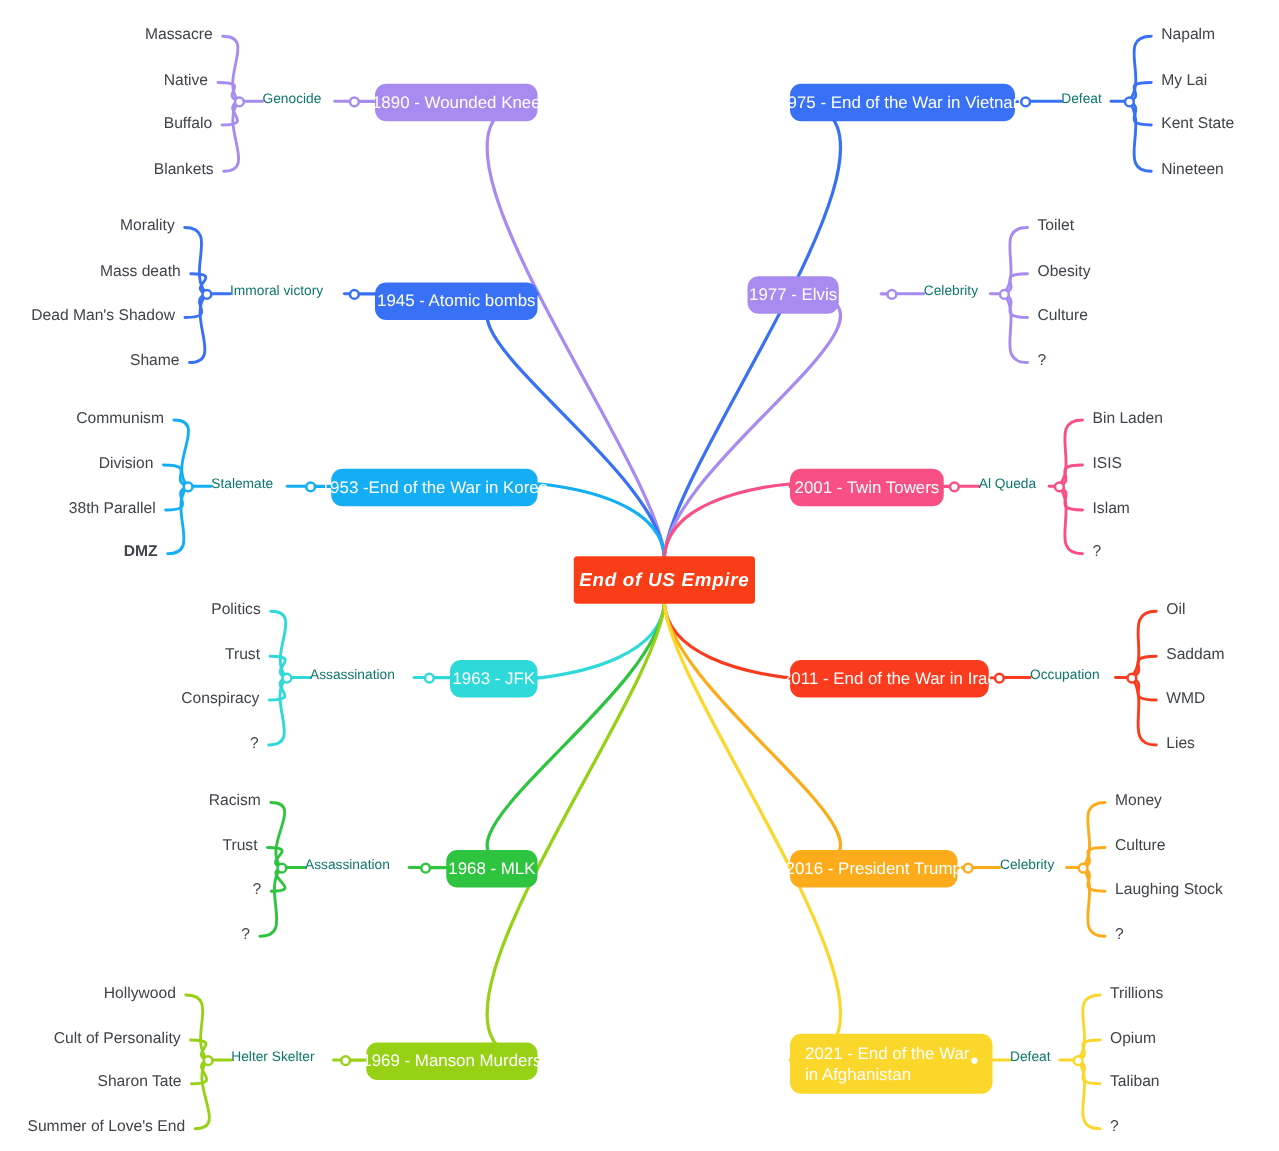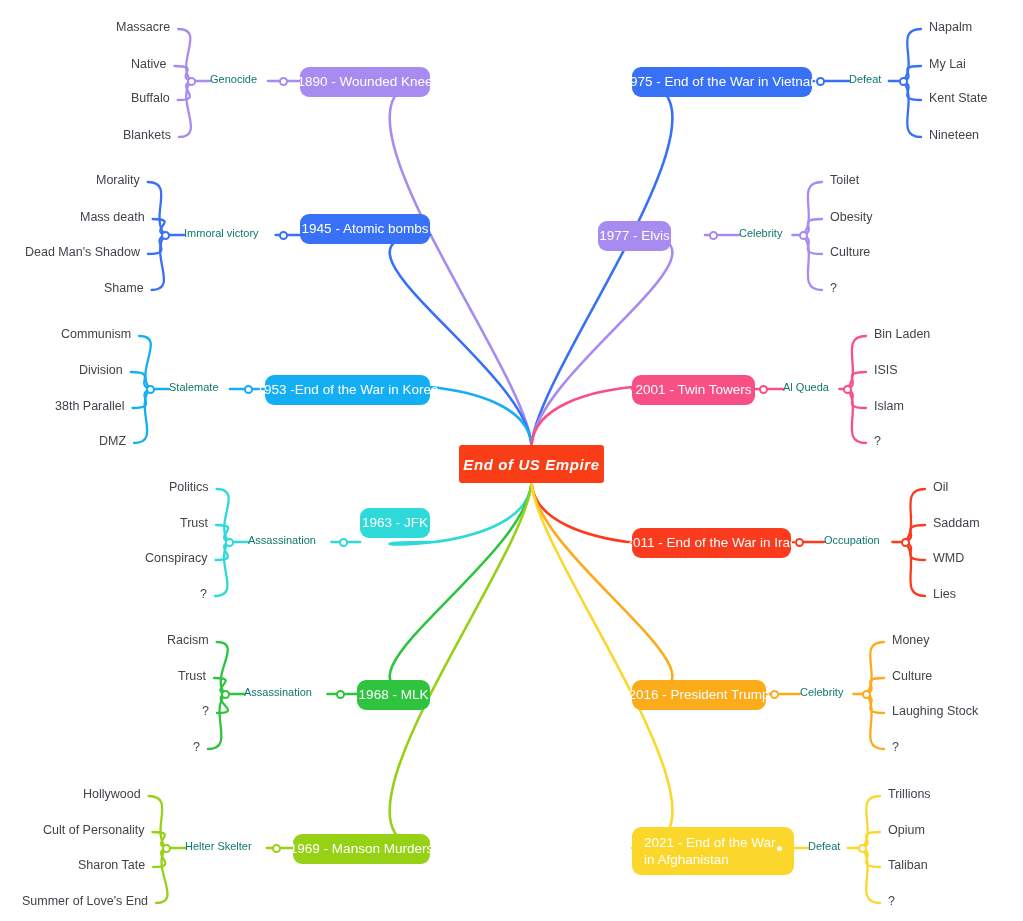--- a/index.html
+++ b/index.html
@@ -185,41 +185,41 @@
       <div class="topic-node" style="left: 300px; top: 67px; width: 130px; min-height: 28px; background: rgb(167, 139, 240); justify-content: center; white-space: nowrap;">
         <span>1890 - Wounded Knee</span>
       </div>
       <div class="mid-label left-side" style="left: 210px; top: 73px;">Genocide</div>
       <div class="leaf-label lead-right" style="left: 116px; top: 20px;">Massacre</div>
       <div class="leaf-label lead-right" style="left: 131px; top: 57px;">Native</div>
       <div class="leaf-label lead-right" style="left: 131px; top: 91px;">Buffalo</div>
       <div class="leaf-label lead-right" style="left: 123px; top: 128px;">Blankets</div>
       <div class="ring" style="left: 278.5px; top: 76.5px; width: 9px; height: 9px; border: 2.6px solid rgb(167, 139, 240);"></div>
       <div class="ring" style="left: 186.5px; top: 76.5px; width: 9px; height: 9px; border: 2.6px solid rgb(167, 139, 240);"></div>
-      <div class="topic-node" style="left: 300px; top: 214px; width: 130px; min-height: 28px; background: rgb(56, 113, 245); justify-content: center; white-space: nowrap;">
+      <div class="topic-node" style="left: 300px; top: 226px; width: 130px; min-height: 28px; background: rgb(56, 113, 245); justify-content: center; white-space: nowrap;">
         <span>1945 - Atomic bombs</span>
       </div>
       <div class="mid-label left-side" style="left: 184px; top: 227px;">Immoral victory</div>
       <div class="leaf-label lead-right" style="left: 96px; top: 173px;">Morality</div>
       <div class="leaf-label lead-right" style="left: 80px; top: 210px;">Mass death</div>
       <div class="leaf-label lead-right" style="left: 25px; top: 245px;">Dead Man's Shadow</div>
       <div class="leaf-label lead-right" style="left: 104px; top: 281px;">Shame</div>
       <div class="ring" style="left: 278.5px; top: 230.5px; width: 9px; height: 9px; border: 2.6px solid rgb(56, 113, 245);"></div>
       <div class="ring" style="left: 160.5px; top: 230.5px; width: 9px; height: 9px; border: 2.6px solid rgb(56, 113, 245);"></div>
       <div class="topic-node" style="left: 265px; top: 375px; width: 165px; min-height: 28px; background: rgb(20, 174, 245); justify-content: center; white-space: nowrap;">
         <span>1953 -End of the War in Korea</span>
       </div>
       <div class="mid-label left-side" style="left: 169px; top: 381px;">Stalemate</div>
       <div class="leaf-label lead-right" style="left: 61px; top: 327px;">Communism</div>
       <div class="leaf-label lead-right" style="left: 79px; top: 363px;">Division</div>
       <div class="leaf-label lead-right" style="left: 55px; top: 399px; text-align: right;">38th Parallel</div>
-      <div class="leaf-label lead-right" style="left: 99px; top: 434px;">DMZ</div>
+      <div class="leaf-label lead-right" style="left: 99px; top: 434px; font-weight: bold;">DMZ</div>
       <div class="ring" style="left: 243.5px; top: 384.5px; width: 9px; height: 9px; border: 2.6px solid rgb(20, 174, 245);"></div>
       <div class="ring" style="left: 145.5px; top: 384.5px; width: 9px; height: 9px; border: 2.6px solid rgb(20, 174, 245);"></div>
-      <div class="topic-node" style="left: 360px; top: 508px; width: 70px; min-height: 28px; background: rgb(46, 217, 217); justify-content: center; white-space: nowrap;">
+      <div class="topic-node" style="left: 360px; top: 528px; width: 70px; min-height: 28px; background: rgb(46, 217, 217); justify-content: center; white-space: nowrap;">
         <span>1963 - JFK</span>
       </div>
       <div class="mid-label left-side" style="left: 248px; top: 534px;">Assassination</div>
       <div class="leaf-label lead-right" style="left: 169px; top: 480px;">Politics</div>
       <div class="leaf-label lead-right" style="left: 180px; top: 516px;">Trust</div>
       <div class="leaf-label lead-right" style="left: 145px; top: 551px;">Conspiracy</div>
       <div class="leaf-label lead-right" style="left: 200px; top: 587px;">?</div>
       <div class="ring" style="left: 338.5px; top: 537.5px; width: 9px; height: 9px; border: 2.6px solid rgb(46, 217, 217);"></div>
       <div class="ring" style="left: 224.5px; top: 537.5px; width: 9px; height: 9px; border: 2.6px solid rgb(46, 217, 217);"></div>
       <div class="topic-node" style="left: 357px; top: 680px; width: 73px; min-height: 28px; background: rgb(47, 196, 63); justify-content: center; white-space: nowrap;">

